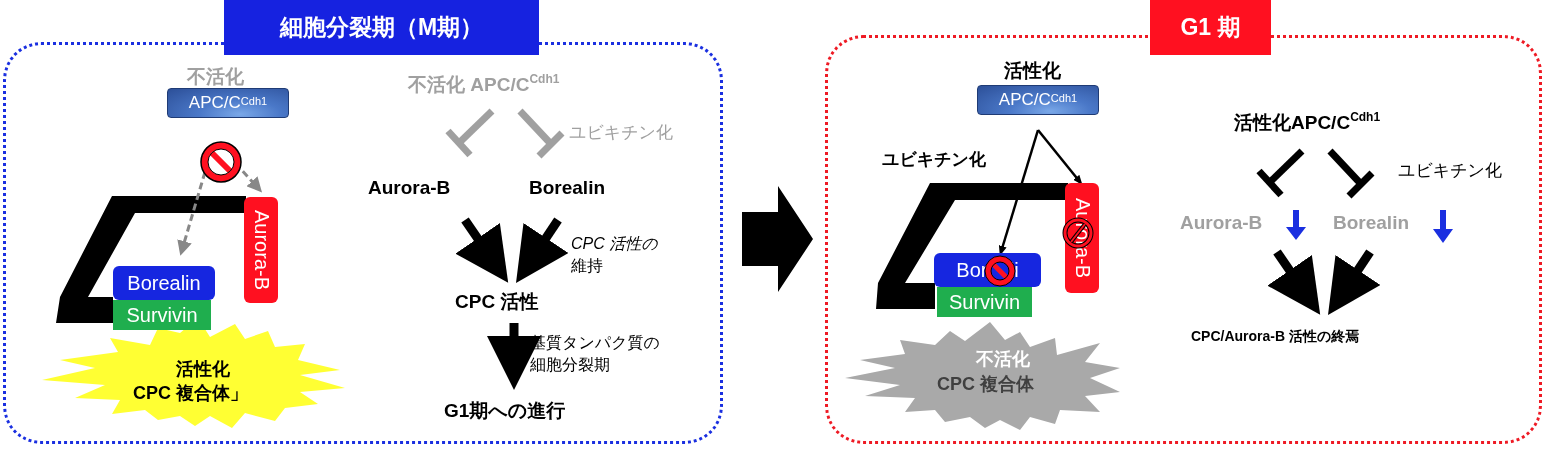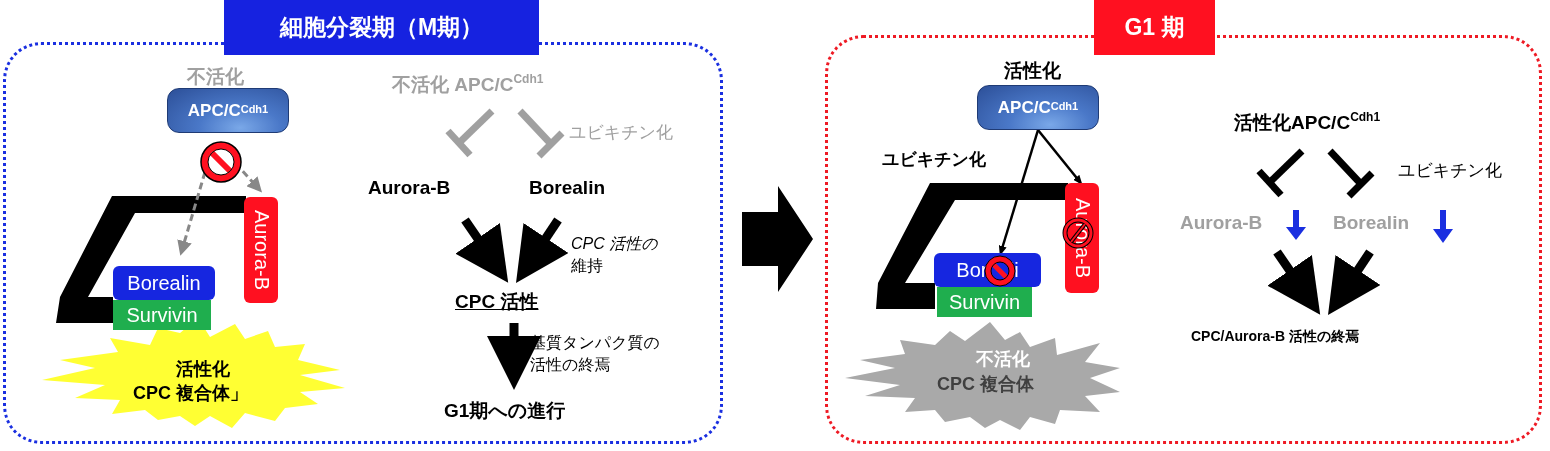--- a/index.html
+++ b/index.html
@@ -4,24 +4,24 @@
 <style>
   html, body { margin:0; padding:0; background:#ffffff; }
   body { width:1550px; height:451px; position:relative; overflow:hidden;
          font-family:"Liberation Sans", "DejaVu Sans", sans-serif; }
   .panel { position:absolute; box-sizing:border-box; border-radius:38px; }
   .panel-m { left:3px; top:42px; width:720px; height:402px; border:3px dotted #1a2fe0; }
   .panel-g1 { left:825px; top:35px; width:717px; height:409px; border:3px dotted #ee1a24; }
   .title-tab { position:absolute; color:#fff; font-weight:bold; font-size:23px;
                display:flex; align-items:center; justify-content:center; }
   .tab-m { left:224px; top:0; width:315px; height:55px; background:#1622e0; }
-  .tab-g1 { left:1094px; top:0; width:121px; height:55px; background:#ff1020; }
-  .apc-box { position:absolute; width:122px; height:45px; border-radius:12px;
+  .tab-g1 { left:1150px; top:0; width:121px; height:55px; background:#ff1020; }
+  .apc-box { position:absolute; width:122px; height:30px; border-radius:4px;
              background: radial-gradient(ellipse at 60% 90%, #7aa8e8 0%, #4a78c8 40%, #2c4f98 100%);
-             border:1px solid #1f3b75; color:#fff; font-weight:bold; font-size:17px;
+             border:1px solid #1f3b75; color:#fff; font-weight:normal; font-size:17px;
              display:flex; align-items:center; justify-content:center; box-sizing:border-box; }
   .apc-box sup { font-size:11px; position:relative; top:-2px; }
   .txt { position:absolute; white-space:nowrap; }
   .b { font-weight:bold; }
   .gray { color:#a0a0a0; }
   .black { color:#000; }
   .prot { position:absolute; box-sizing:border-box; color:#fff; font-size:20px; }
   .borealin { background:#1626e0; border-radius:6px; display:flex; align-items:center; justify-content:center; }
   .survivin { background:#1fae4e; display:flex; align-items:center; justify-content:center; }
   .aurora { background:#ff1020; border-radius:6px; }
@@ -123,31 +123,31 @@
 <div class="prot survivin" style="left:113px;top:300px;width:98px;height:30px;">
   <span>Survivin</span>
 </div>
 <div class="prot aurora" style="left:244px;top:197px;width:34px;height:106px;">
   <span>Aurora-B</span>
 </div>
 
 <div class="txt b black" style="left:163px;top:357px;font-size:18px;width:80px;text-align:center;">活性化</div>
 <div class="txt b black" style="left:133px;top:381px;font-size:18px;">CPC 複合体」</div>
 
-<div class="txt b gray" style="left:392px;top:72px;font-size:19px;">
+<div class="txt b gray" style="left:408px;top:72px;font-size:19px;">
   <span>不活化 APC/C</span><span class="s" style="font-size:12px;position:relative;top:-8px;">Cdh1</span>
 </div>
 <div class="txt gray" style="left:569px;top:121px;font-size:17px;">ユビキチン化</div>
 <div class="txt b black" style="left:368px;top:177px;font-size:19px;">Aurora-B</div>
 <div class="txt b black" style="left:529px;top:177px;font-size:19px;">Borealin</div>
 <div class="txt black" style="left:571px;top:234px;font-size:16px;font-style:italic;">CPC 活性の</div>
 <div class="txt black" style="left:571px;top:256px;font-size:16px;">維持</div>
-<div class="txt b black" style="left:455px;top:289px;font-size:19px;text-decoration:underline;">CPC 活性</div>
+<div class="txt b black" style="left:455px;top:289px;font-size:19px;">CPC 活性</div>
 <div class="txt black" style="left:530px;top:333px;font-size:16px;">基質タンパク質の</div>
-<div class="txt black" style="left:530px;top:355px;font-size:16px;">活性の終焉</div>
+<div class="txt black" style="left:530px;top:355px;font-size:16px;">細胞分裂期</div>
 <div class="txt b black" style="left:444px;top:398px;font-size:19px;">G1期への進行</div>
 
 <div class="txt b black" style="left:1004px;top:58px;font-size:19px;">活性化</div>
 <div class="apc-box" style="left:977px;top:85px;">
   <span>APC/C</span>
     <sup>Cdh1</sup>
 </div>
 <div class="txt b black" style="left:882px;top:148px;font-size:17px;">ユビキチン化</div>
 
 <div class="txt" style="left:880px;top:240px;color:#fff;font-size:19px;transform:rotate(-62deg);transform-origin:left top;">INCENP</div>

